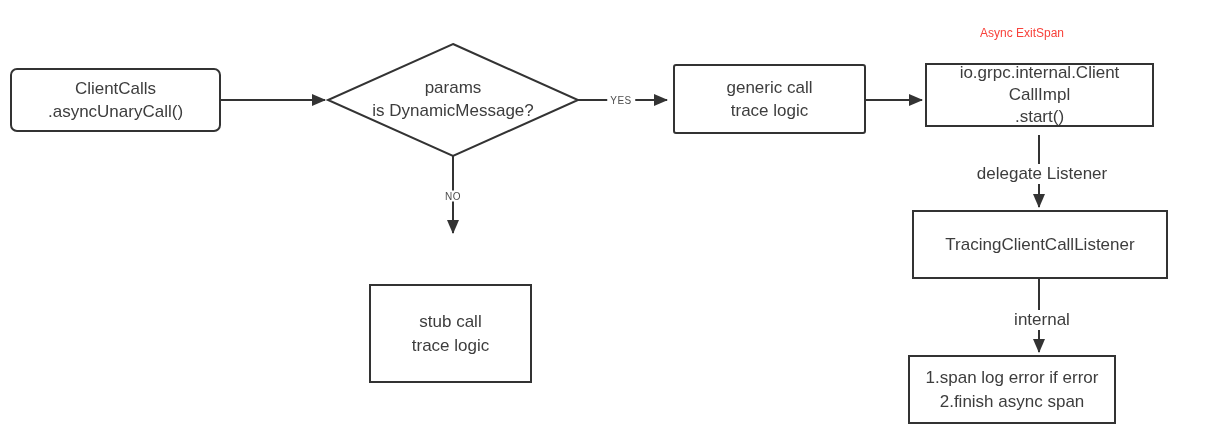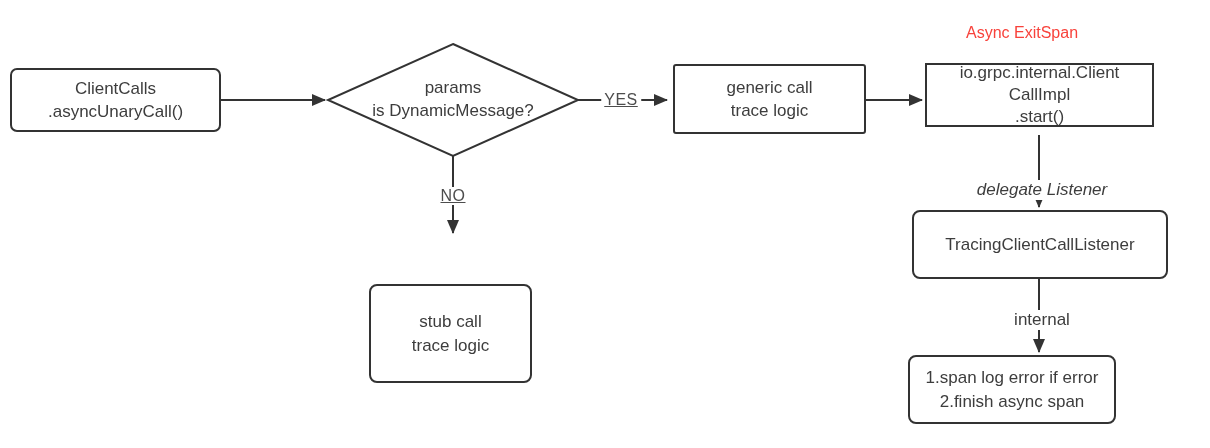--- a/index.html
+++ b/index.html
@@ -21,37 +21,37 @@
   .layer{position:absolute;left:0;top:0;width:1210px;height:448px;}
   .node{
     position:absolute;box-sizing:border-box;
     border:2px solid var(--line);background:#fff;
     display:flex;align-items:center;justify-content:center;
     text-align:center;white-space:pre-line;
     font-size:17px;line-height:1.38;color:var(--text);
   }
   .r7{border-radius:7px;}
   .r5{border-radius:3px;}
-  .r8{border-radius:8px;}
+  .r8{border-radius:0;}
   .decision-text{
     position:absolute;box-sizing:border-box;
     display:flex;align-items:center;justify-content:center;
     text-align:center;white-space:pre-line;
     font-size:17px;line-height:1.32;color:var(--text);
   }
   .edge-label{
     position:absolute;transform:translate(-50%,-50%);
     background:#fff;padding:0 3px;color:var(--muted);
     white-space:nowrap;
   }
-  .edge-label.small{font-size:16px;letter-spacing:.5px;text-decoration:underline;}
+  .edge-label.small{font-size:10px;letter-spacing:.5px;}
   .edge-label.big{font-size:17px;color:var(--text);}
   .annotation{
     position:absolute;transform:translate(-50%,-50%);
-    font-size:16px;color:var(--accent-red);white-space:nowrap;
+    font-size:12px;color:var(--accent-red);white-space:nowrap;
   }
   svg line, svg polygon{stroke:var(--line);}
 </style>
 </head>
 <body>
 
 <div class="canvas">
 
   <svg class="layer" viewBox="0 0 1210 448" xmlns="http://www.w3.org/2000/svg">
     <defs>
@@ -90,17 +90,17 @@
 
   <div class="node r8" style="left:908px;top:355px;width:208px;height:69px;">1.span log error if error
 2.finish async span</div>
 
   <div class="annotation" style="left:1022px;top:33px;">Async ExitSpan</div>
 
   <div class="edge-label small" style="left:621px;top:100px;">YES</div>
 
   <div class="edge-label small" style="left:453px;top:196px;">NO</div>
 
-  <div class="edge-label big" style="left:1042px;top:190px;font-style:italic;">delegate Listener</div>
+  <div class="edge-label big" style="left:1042px;top:174px;">delegate Listener</div>
 
   <div class="edge-label big" style="left:1042px;top:320px;">internal</div>
 
 </div>
 
 </body></html>

